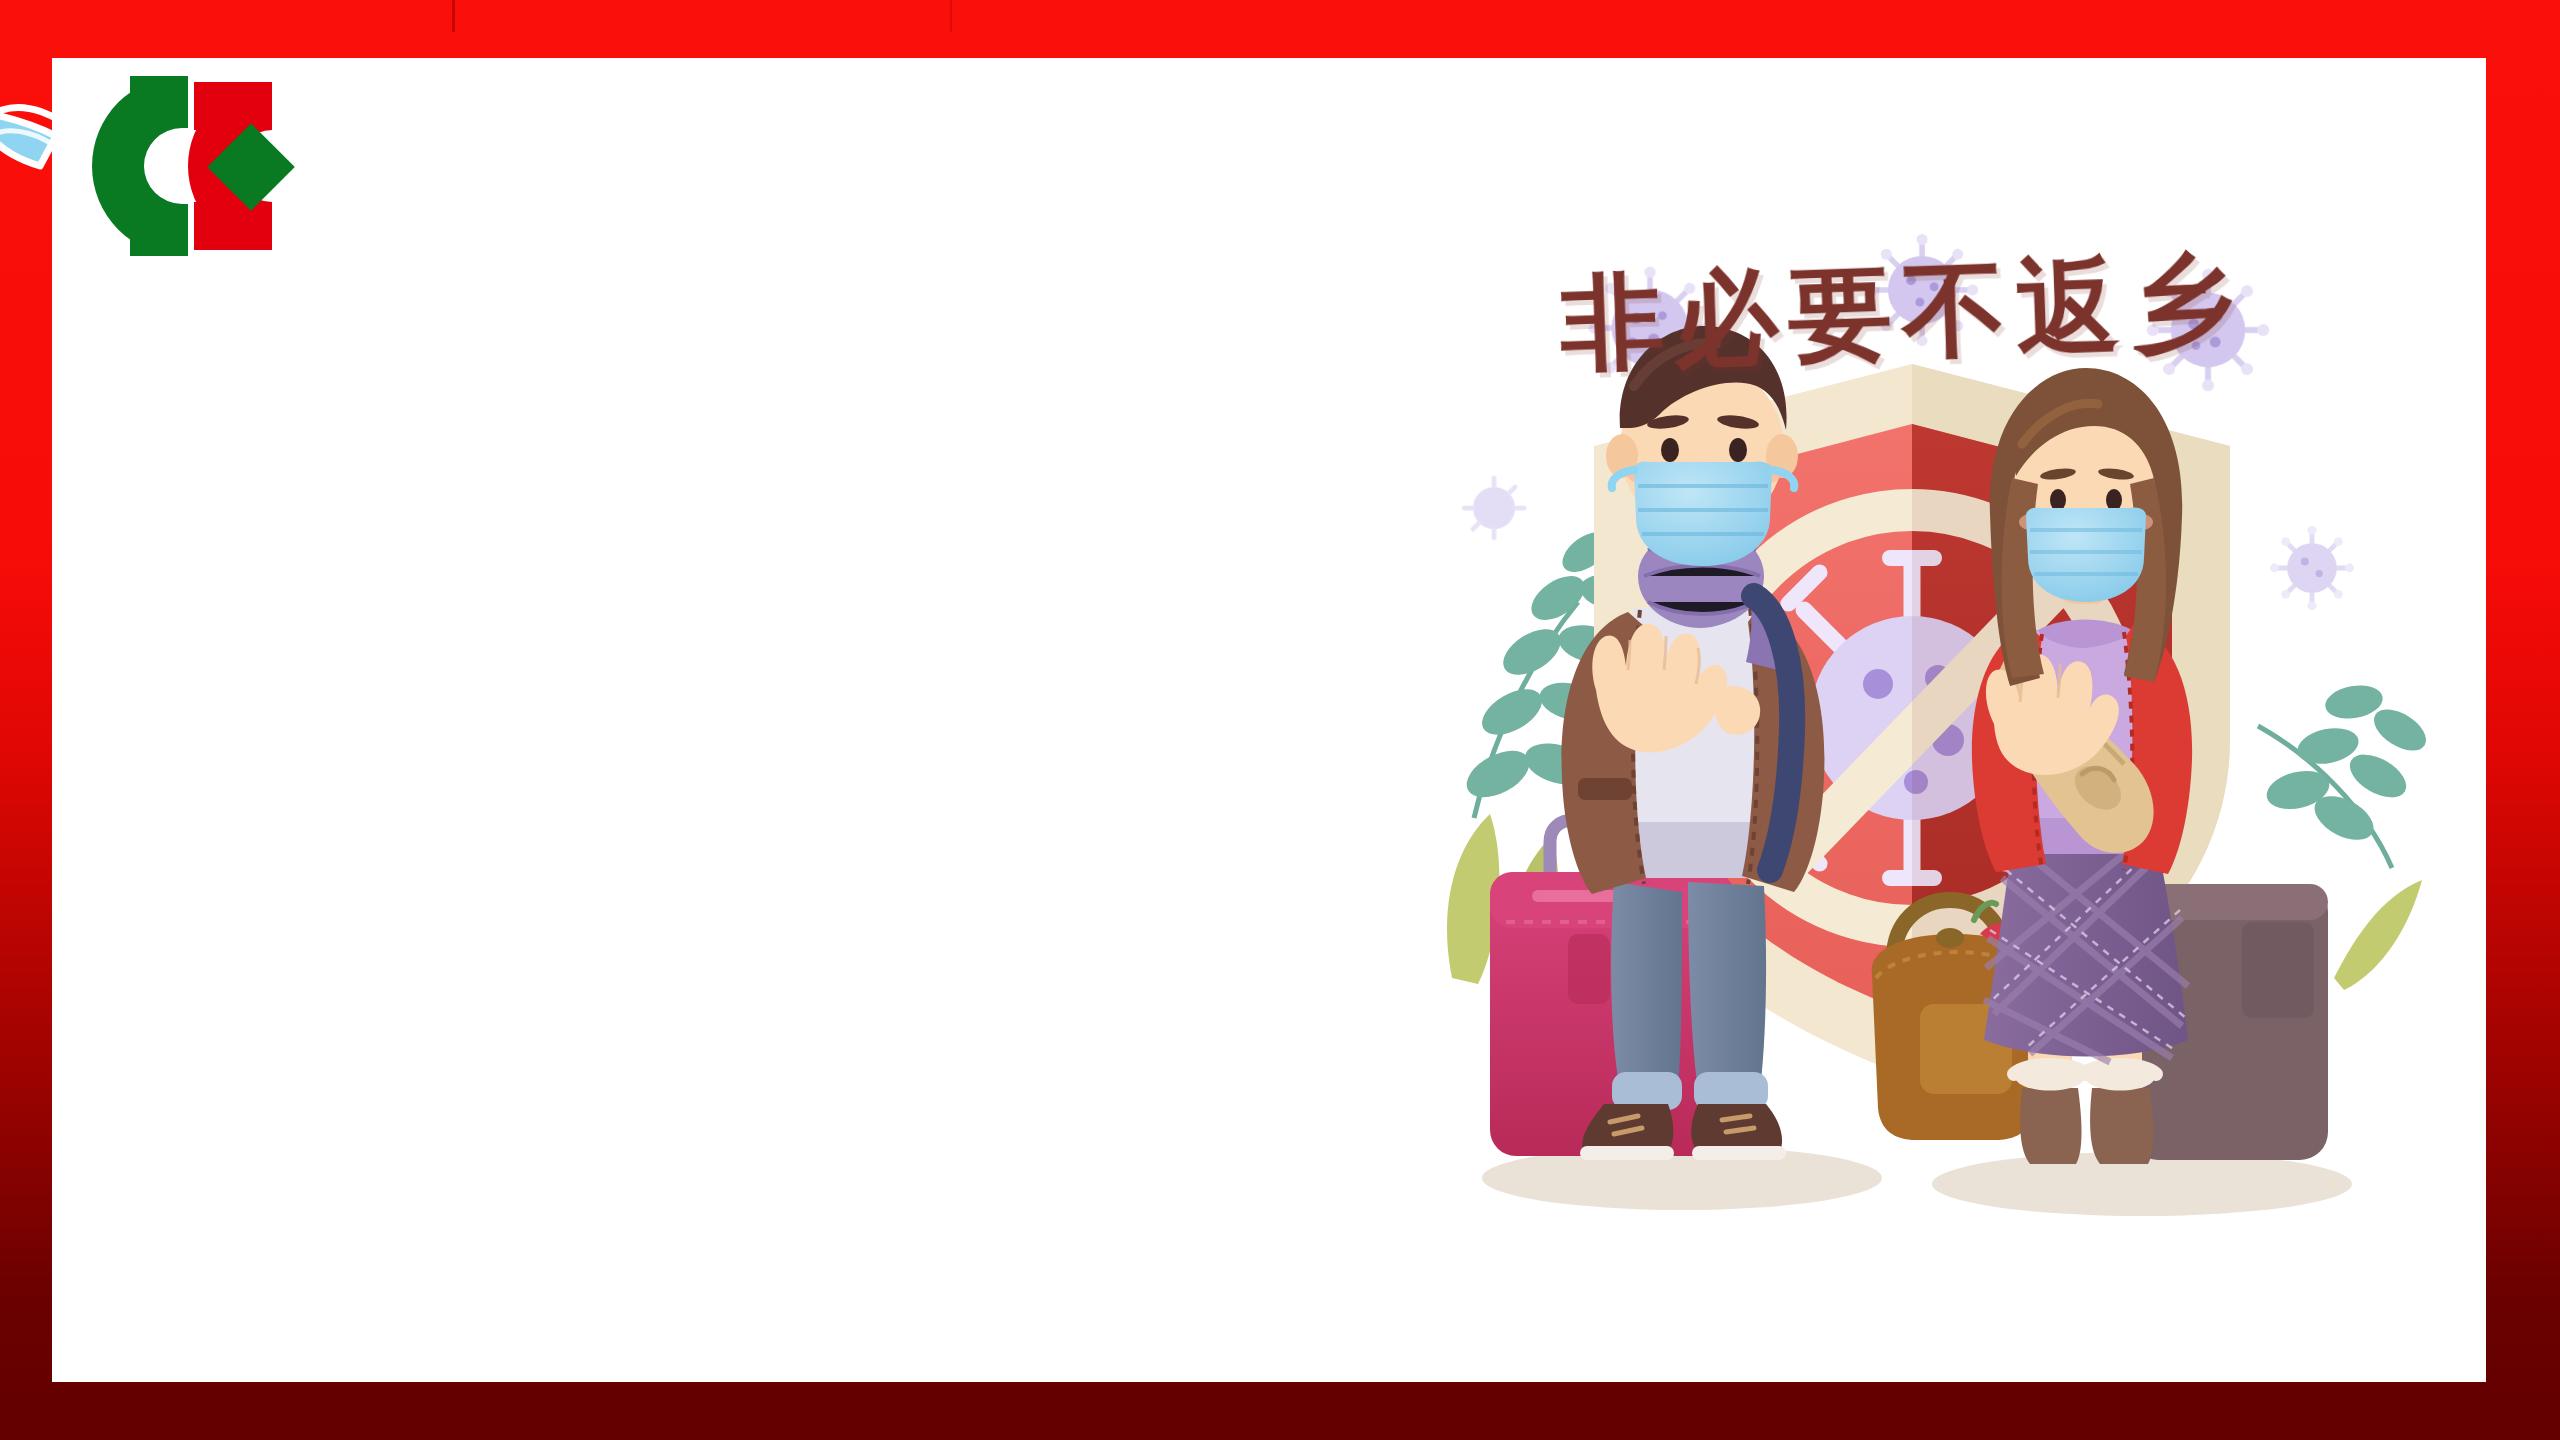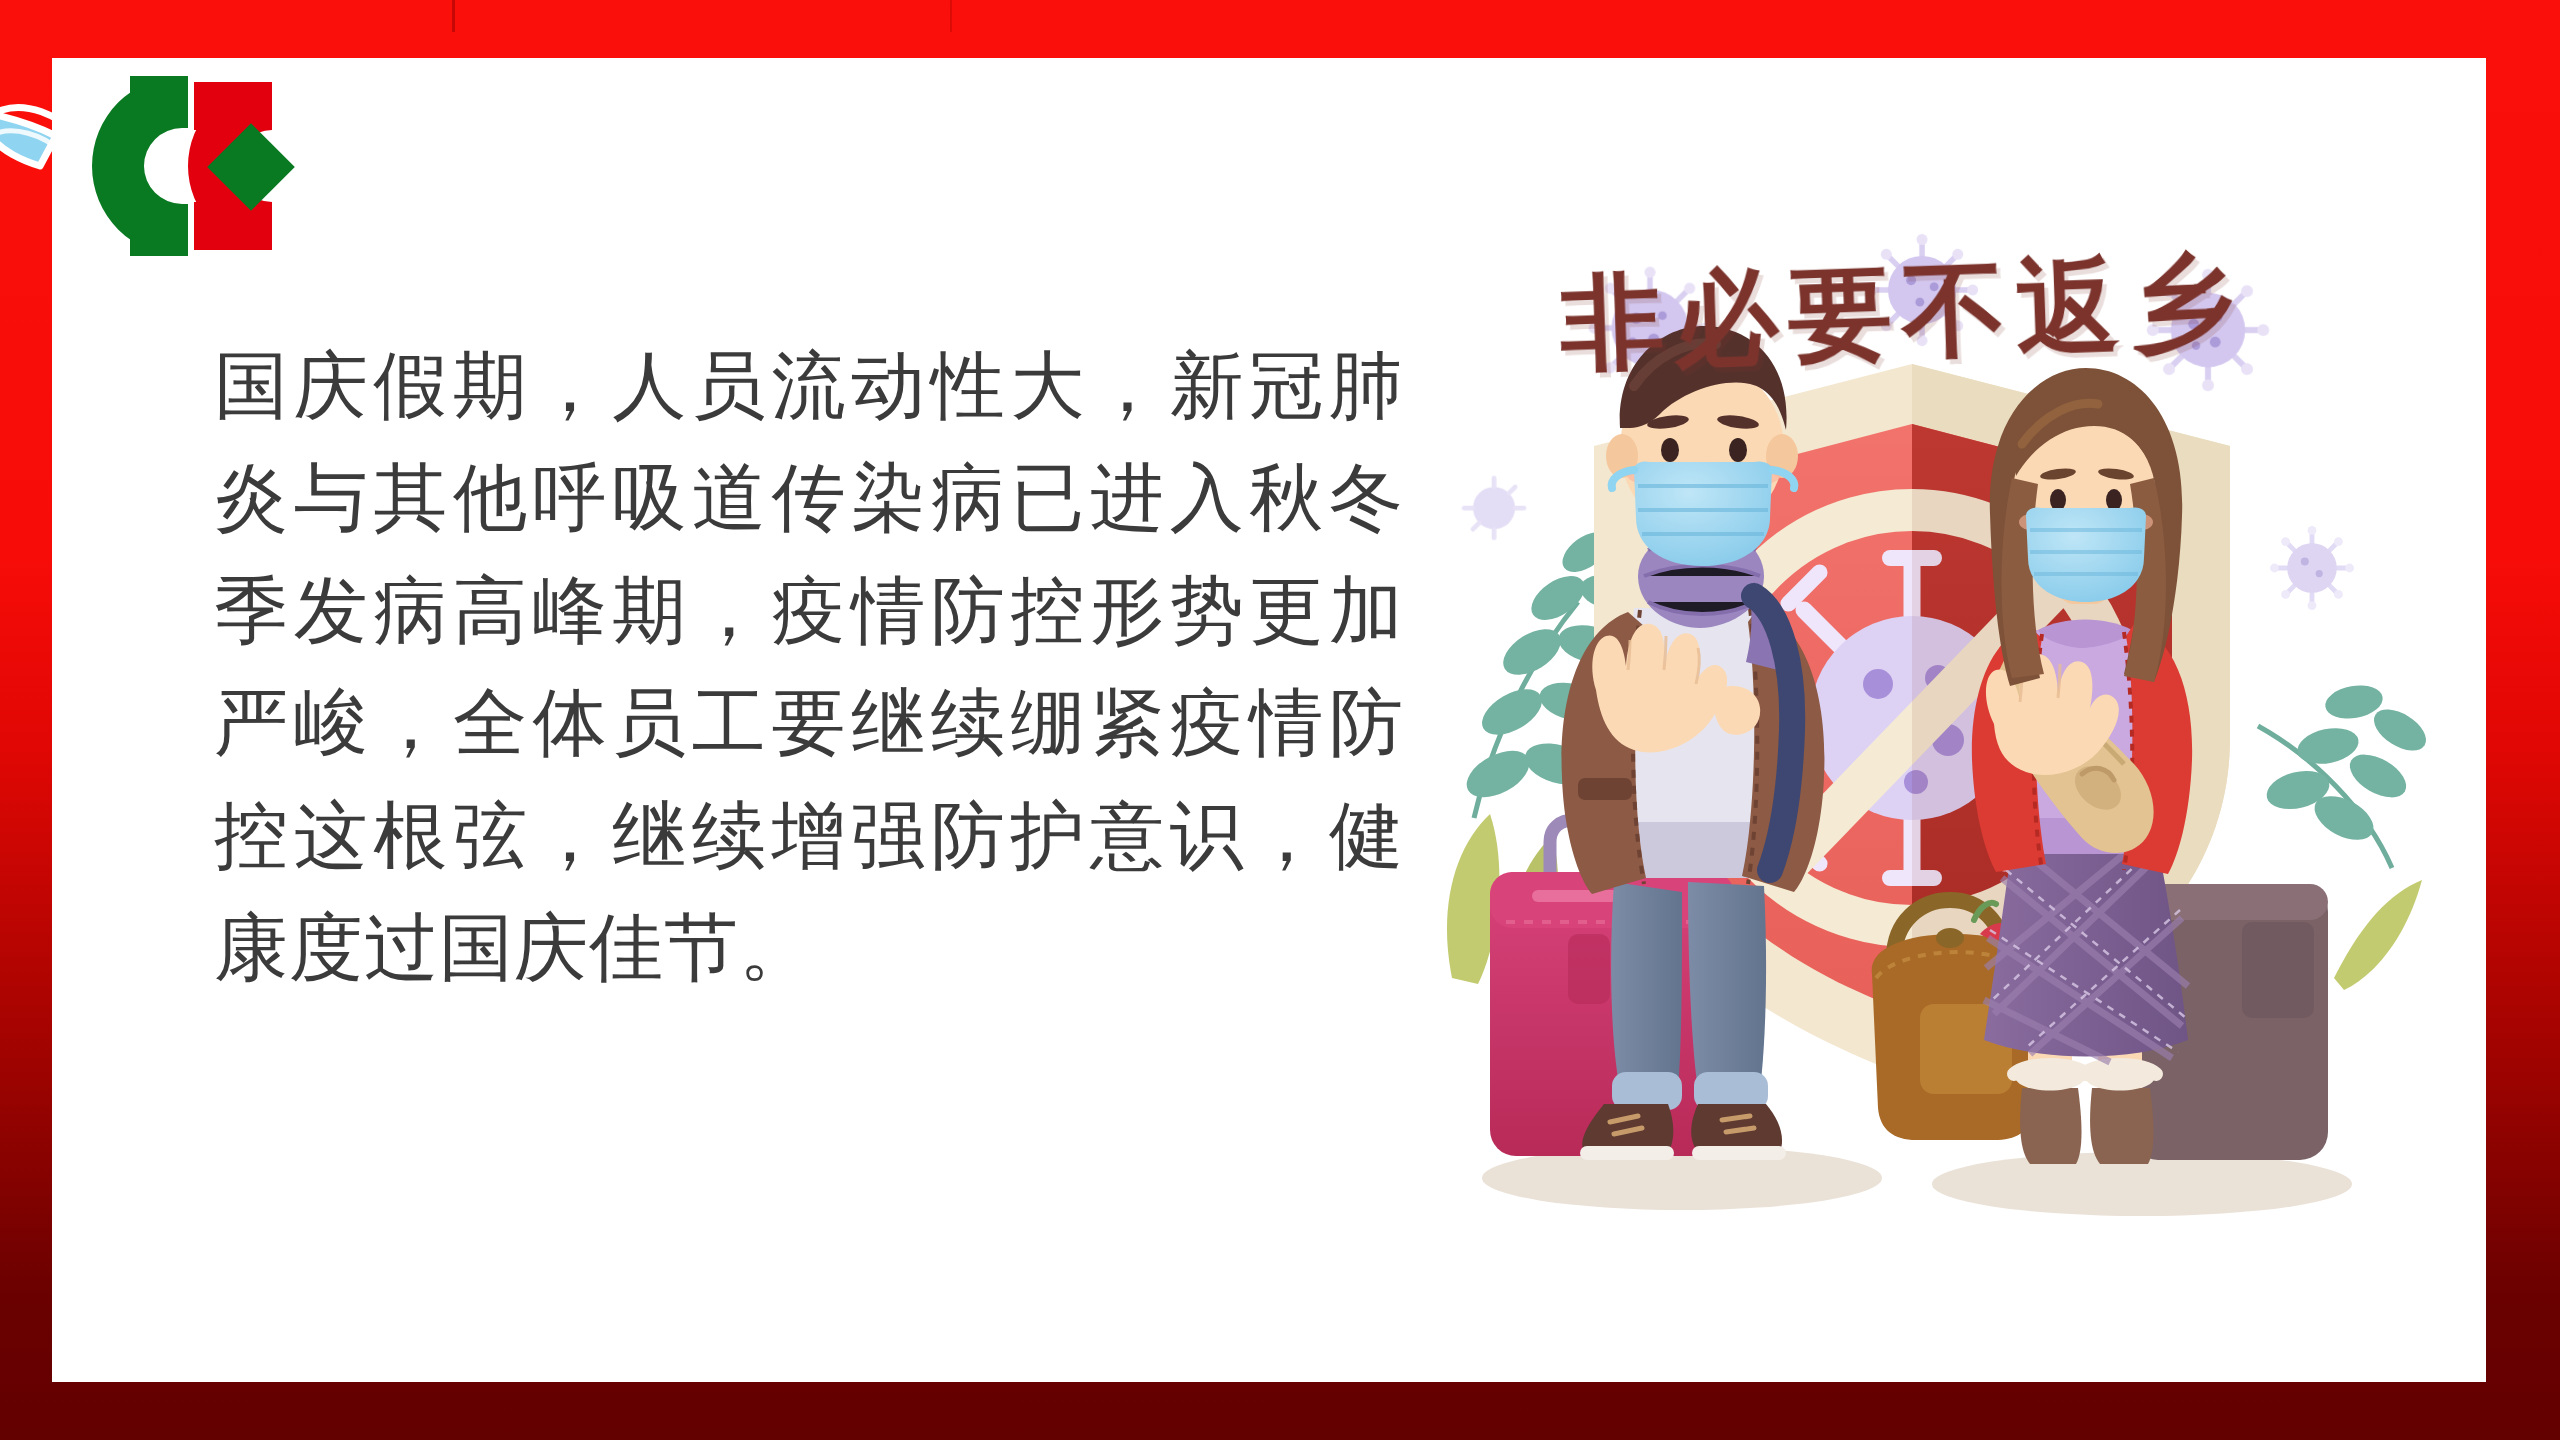--- a/index.html
+++ b/index.html
@@ -136,21 +136,20 @@
 
       <g>
         <path d="M110 8 A90 90 0 1 0 110 188 L110 136 A38 38 0 1 1 110 60 Z" fill="#0a7a22"></path>
         <rect x="58" y="8" width="58" height="52" fill="#0a7a22"></rect>
         <rect x="58" y="136" width="58" height="52" fill="#0a7a22"></rect>
       </g>
 
       <rect x="148" y="68" width="62" height="62" fill="#0a7a22" transform="rotate(45 179 99)"></rect>
     </svg>
 
-    <div id="body-copy">国庆假期，人员流动性大，新冠肺炎与其他呼吸道传染病已进入秋冬季发病高峰期，疫情防控形势更加严峻，全体员工要继续绷紧疫情防控这根弦，继续增强防护意识，健康度过国庆佳节。</div>
 
     <div id="illus">
 
       <svg width="1060" height="1120" viewBox="0 0 1060 1120">
         <defs>
           <linearGradient id="shLeft" x1="0" y1="0" x2="0" y2="1">
             <stop offset="0" stop-color="#f2736c"></stop>
               <stop offset="1" stop-color="#e8605a"></stop>
           </linearGradient>
           <linearGradient id="shRight" x1="0" y1="0" x2="0" y2="1">

